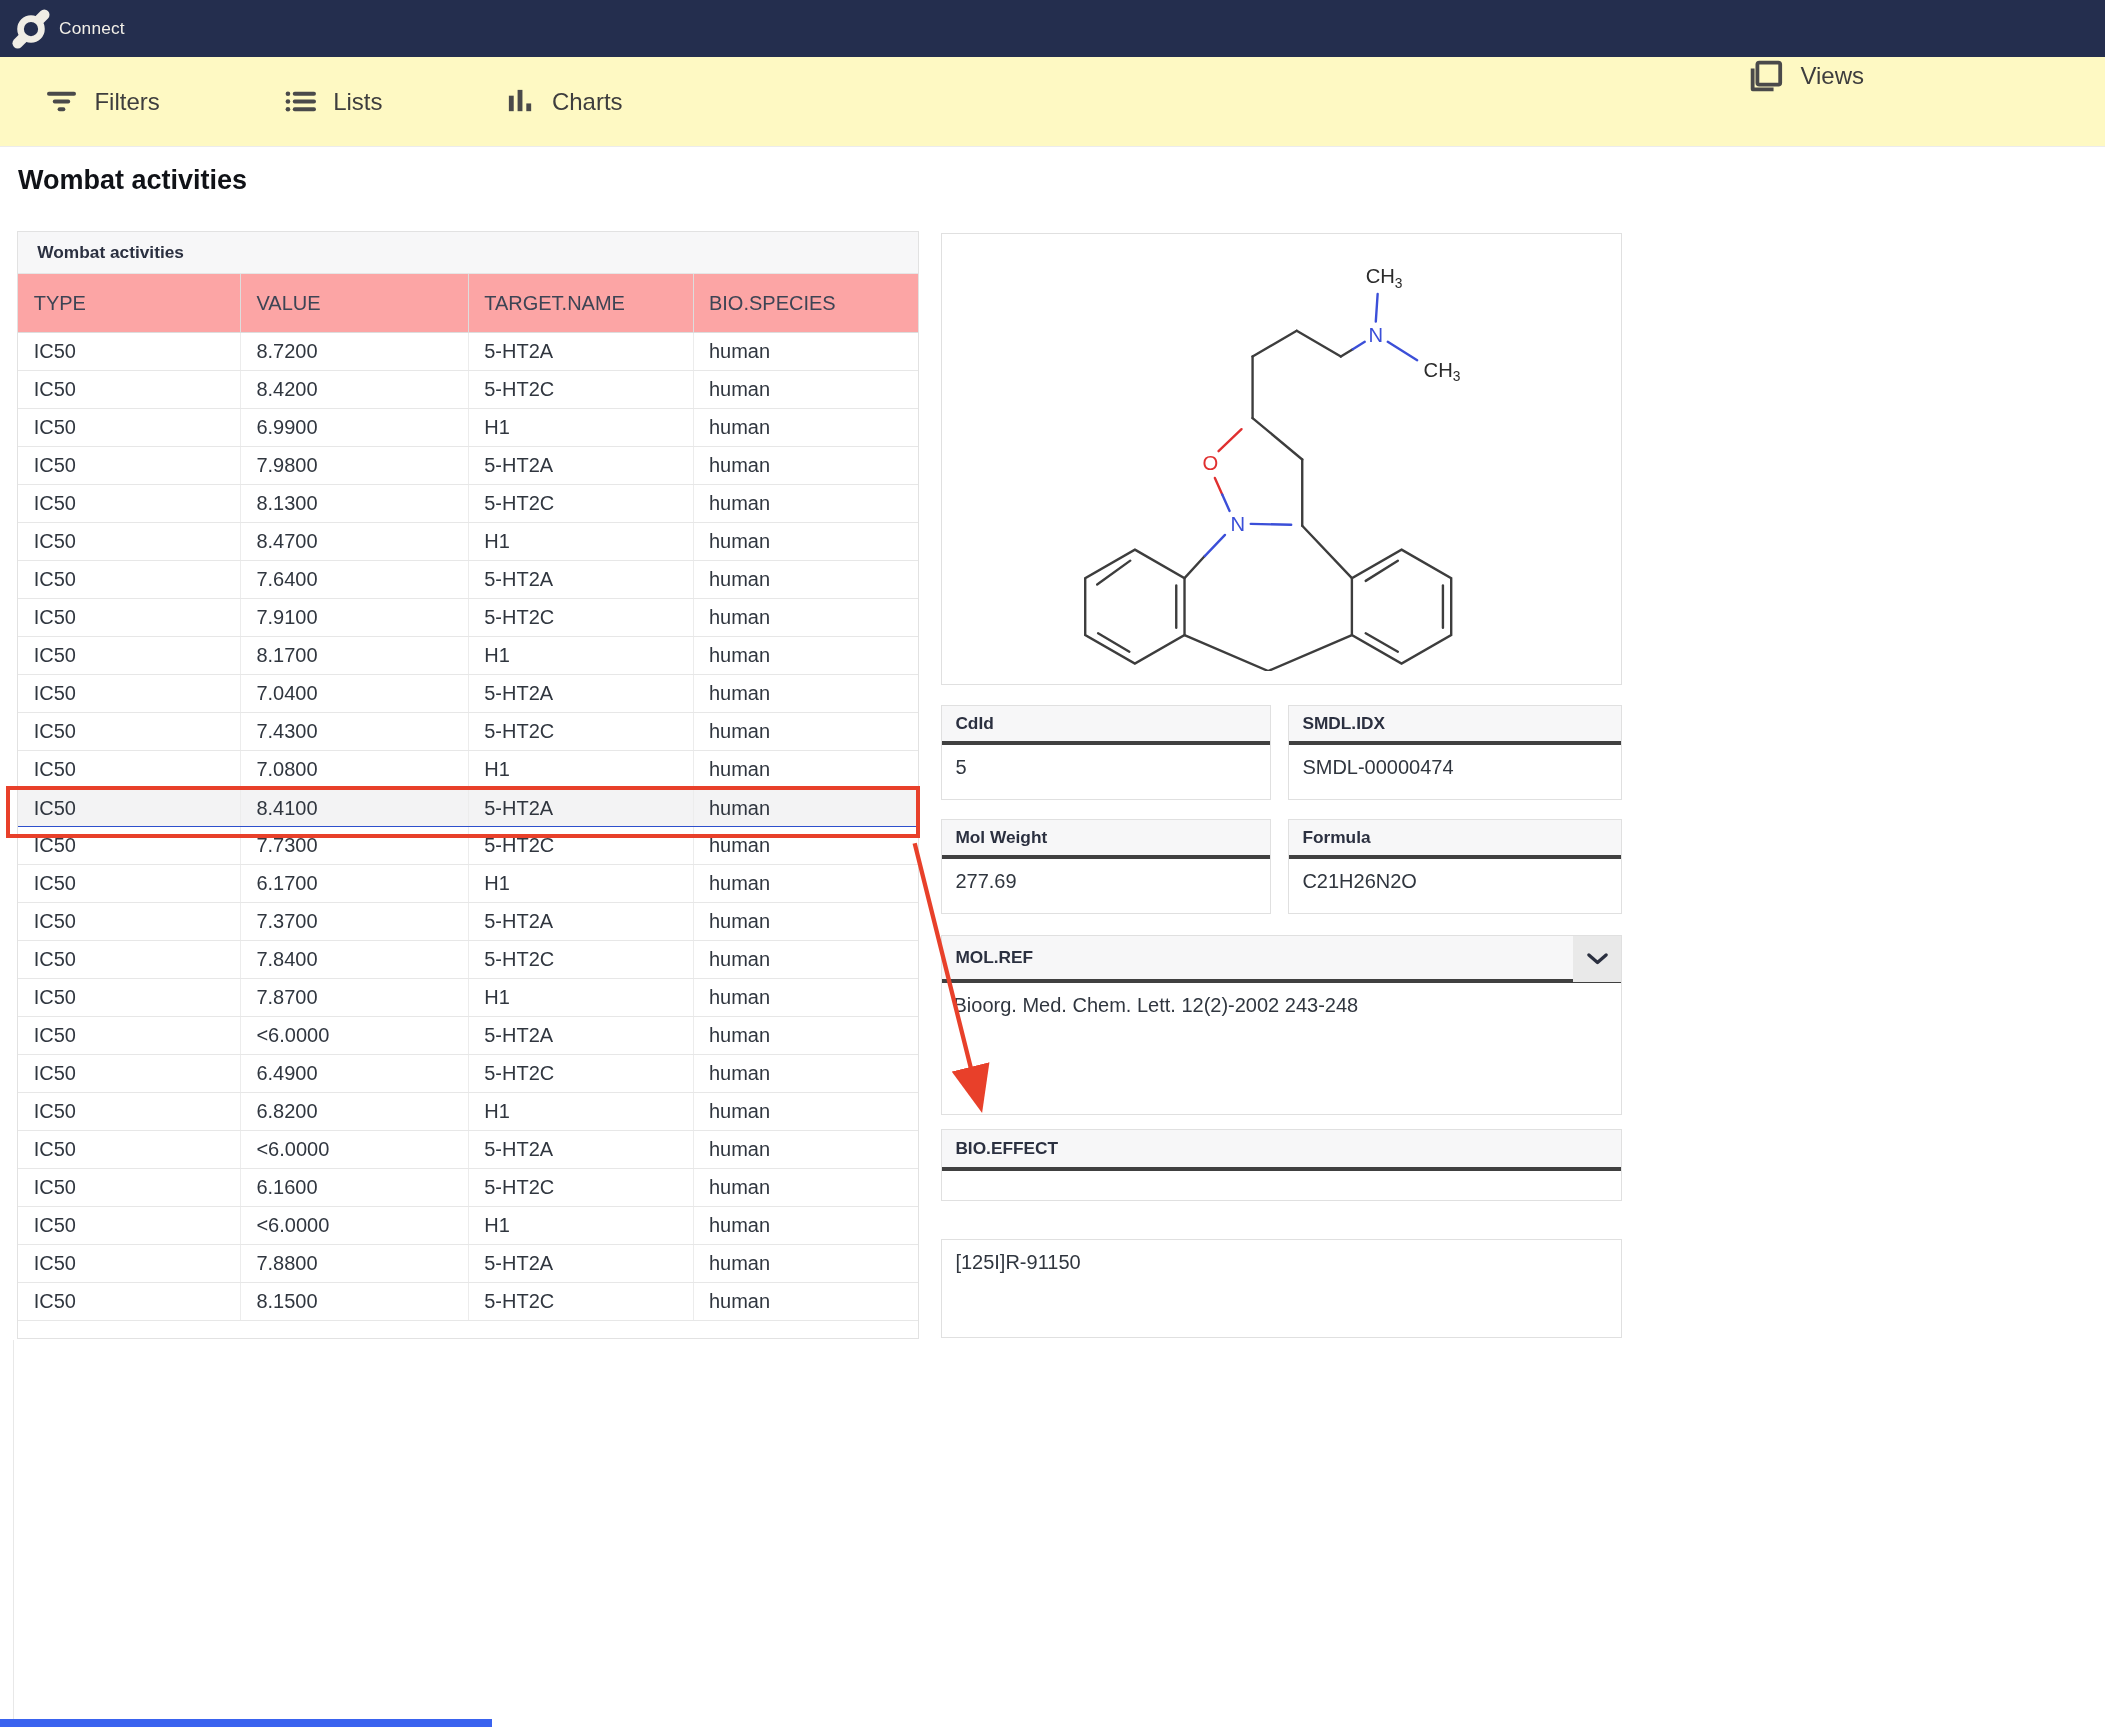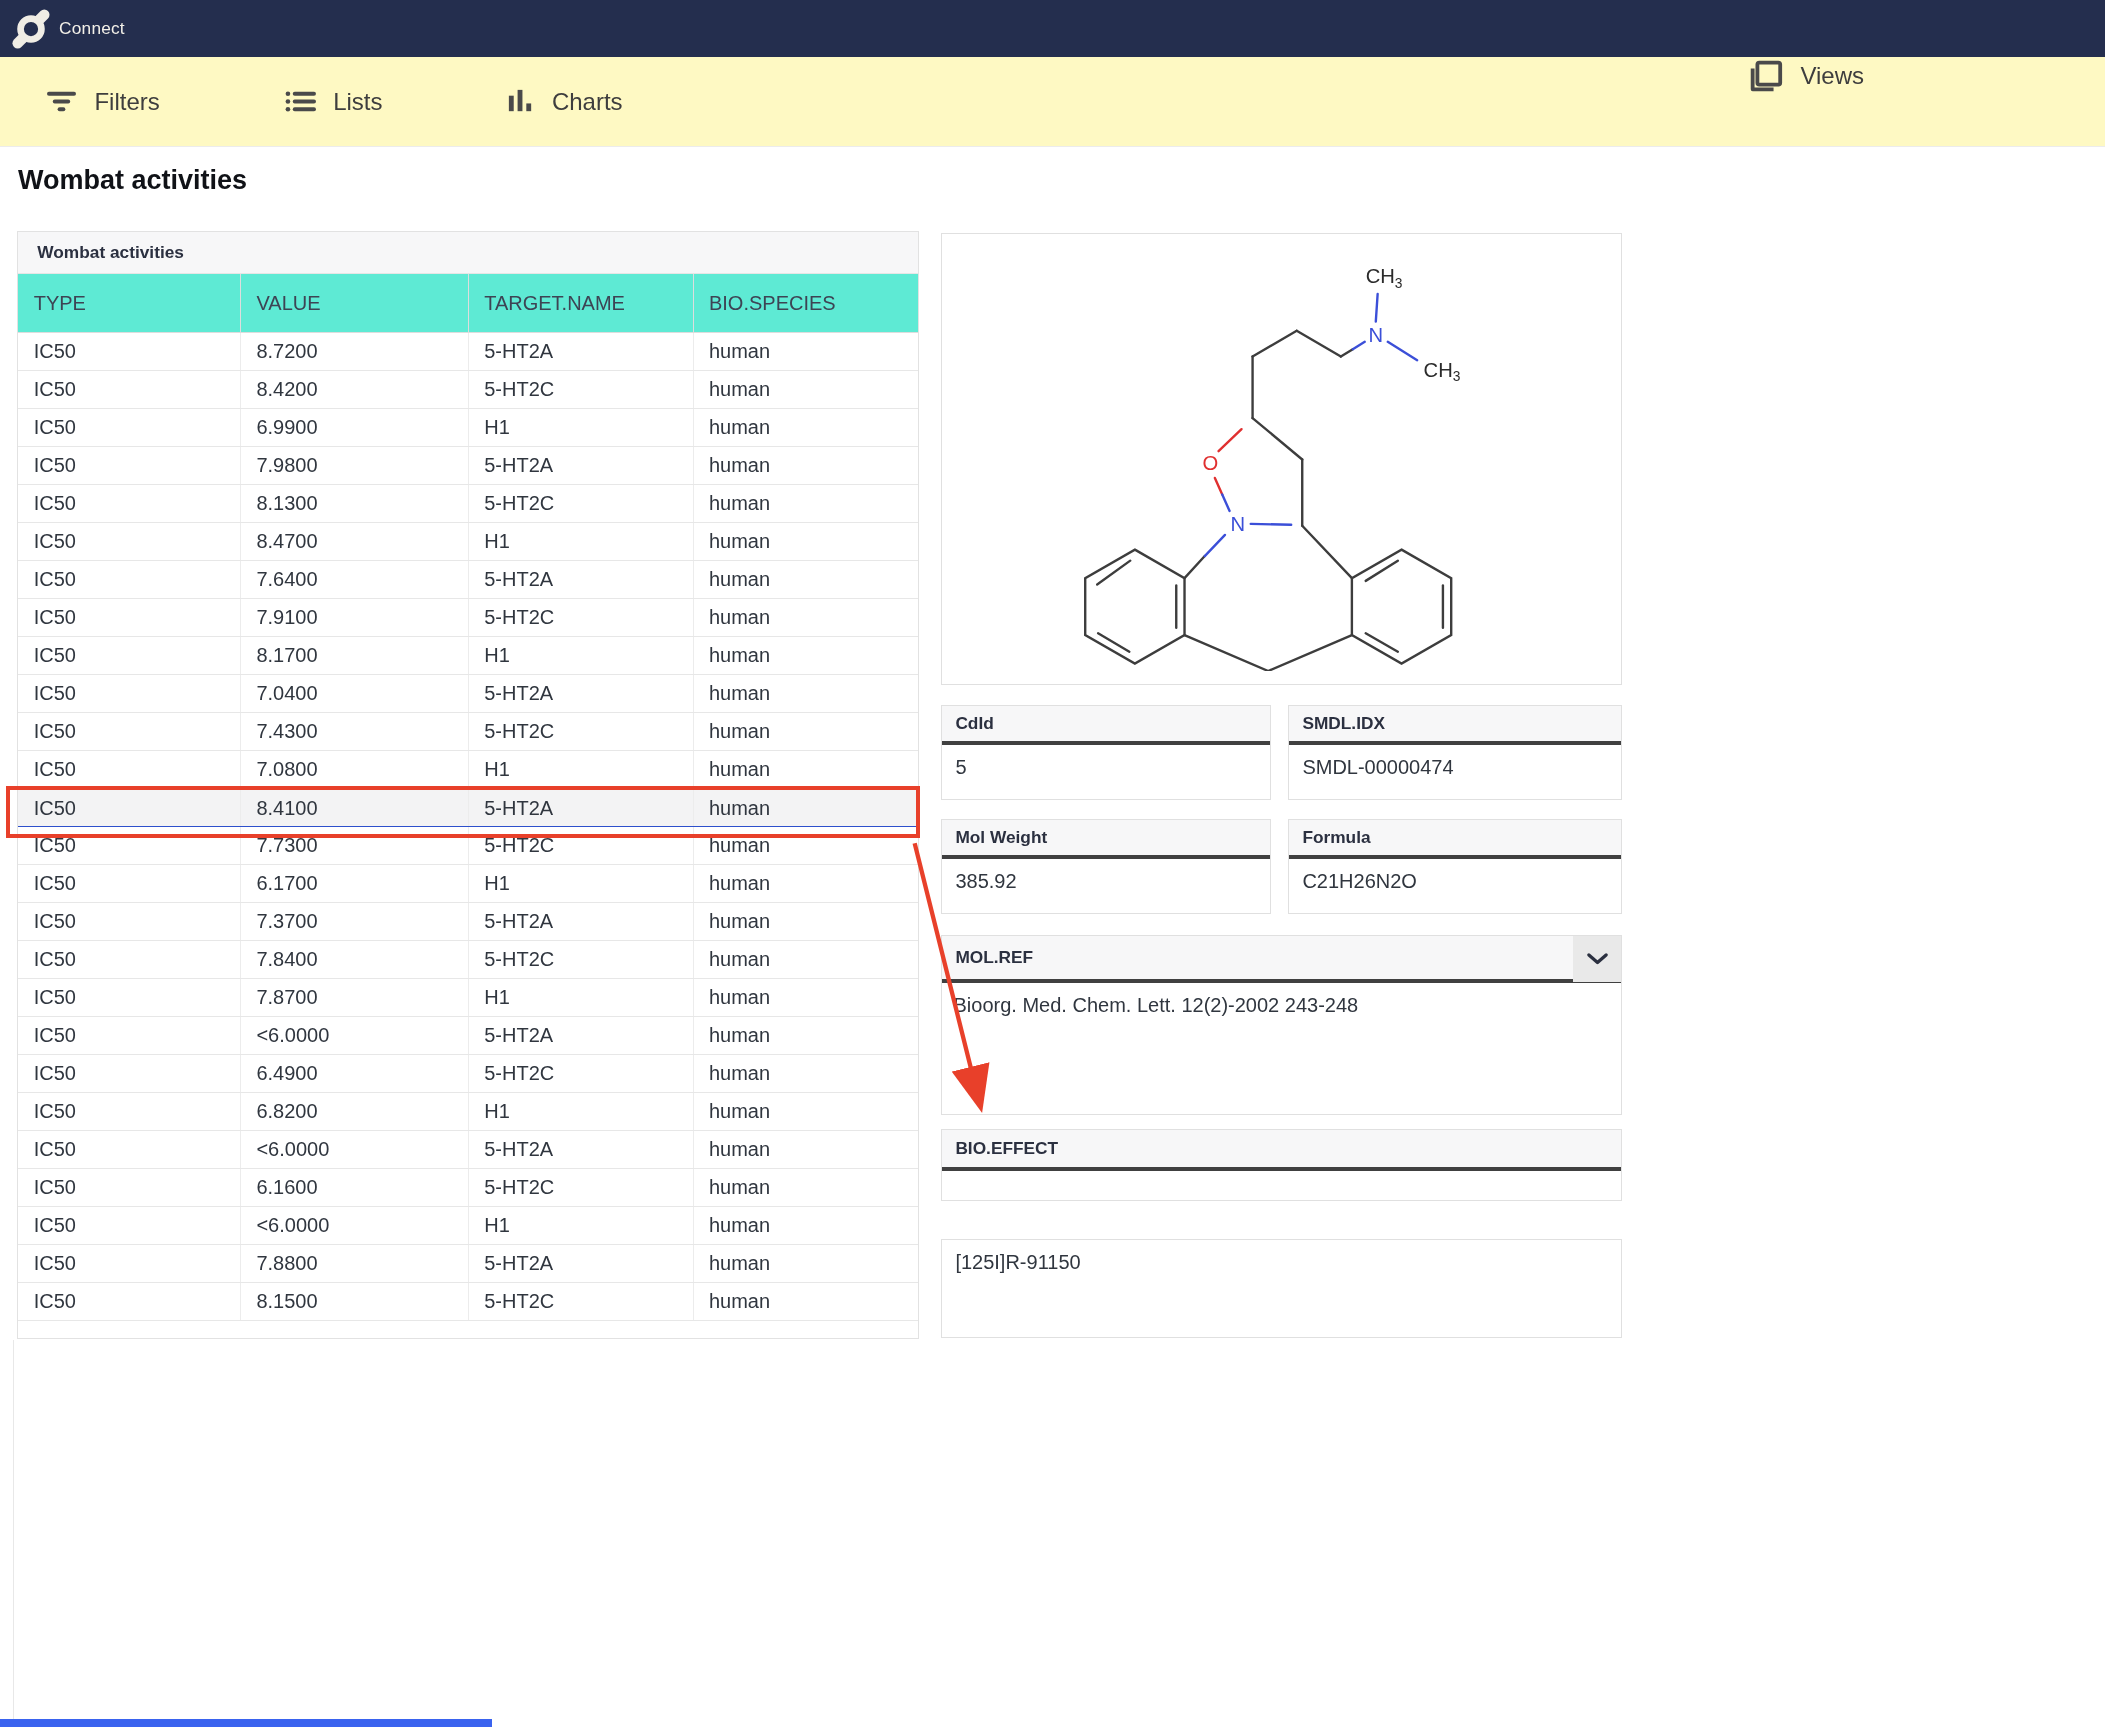--- a/index.html
+++ b/index.html
@@ -21,21 +21,21 @@
   .tool.charts{margin-left:123px;}
   .tool.views{position:absolute;right:242px;}
   .tool svg{display:block;}
   
   .page-title{position:absolute;left:18px;top:165px;font-size:27px;font-weight:700;color:#101217;margin:0;}
   
   .table-card{position:absolute;left:17.3px;top:231px;width:902px;height:1108px;
     border:1px solid #e2e2e2;background:#fff;box-sizing:border-box;overflow:hidden;}
   .table-title{height:42px;background:#f7f7f8;border-bottom:1px solid #e6e6e6;
     display:flex;align-items:center;padding-left:19px;font-size:17.3px;font-weight:700;color:#2b3040;box-sizing:border-box;}
-  .thead{display:flex;height:59px;background:#5eead4;border-bottom:1px solid #dddddd;box-sizing:border-box;}
+  .thead{display:flex;height:59px;background:#fca5a5;border-bottom:1px solid #dddddd;box-sizing:border-box;}
   .hcell{display:flex;align-items:center;padding-left:15.4px;font-size:20px;color:#3d4454;
     border-right:1px solid #dddddd;box-sizing:border-box;}
   .hcell:last-child{border-right:none;}
   .c0{width:223px;} .c1{width:228px;} .c2{width:225px;} .c3{width:225px;}
   .trow{display:flex;height:38px;border-bottom:1px solid #e7e7e7;box-sizing:border-box;background:#fff;}
   .tcell{display:flex;align-items:center;padding-left:15.4px;font-size:20px;color:#30363f;
     border-right:1px solid #ececec;box-sizing:border-box;overflow:hidden;white-space:nowrap;}
   .tcell:last-child{border-right:none;}
   .trow.selected{background:#f3f3f4;border-top:1.9px solid #2d50cc;border-bottom:1.9px solid #2d50cc;}
   .partial-row{height:6.7px;background:#ffffff;}
@@ -339,21 +339,21 @@
 <section class="panel-box cdid">
   <div class="card-header h41">CdId</div>
   <div class="card-value">5</div>
 </section>
 <section class="panel-box smdl">
   <div class="card-header h41">SMDL.IDX</div>
   <div class="card-value">SMDL-00000474</div>
 </section>
 <section class="panel-box molw">
   <div class="card-header h41">Mol Weight</div>
-  <div class="card-value">385.92</div>
+  <div class="card-value">277.69</div>
 </section>
 <section class="panel-box formula">
   <div class="card-header h41">Formula</div>
   <div class="card-value">C21H26N2O</div>
 </section>
 <section class="panel-box molref">
   <div class="card-header h49">
     <span>MOL.REF</span>
     <span class="chev-btn">
       <svg width="21" height="11.5" viewBox="0 0 22 12">

